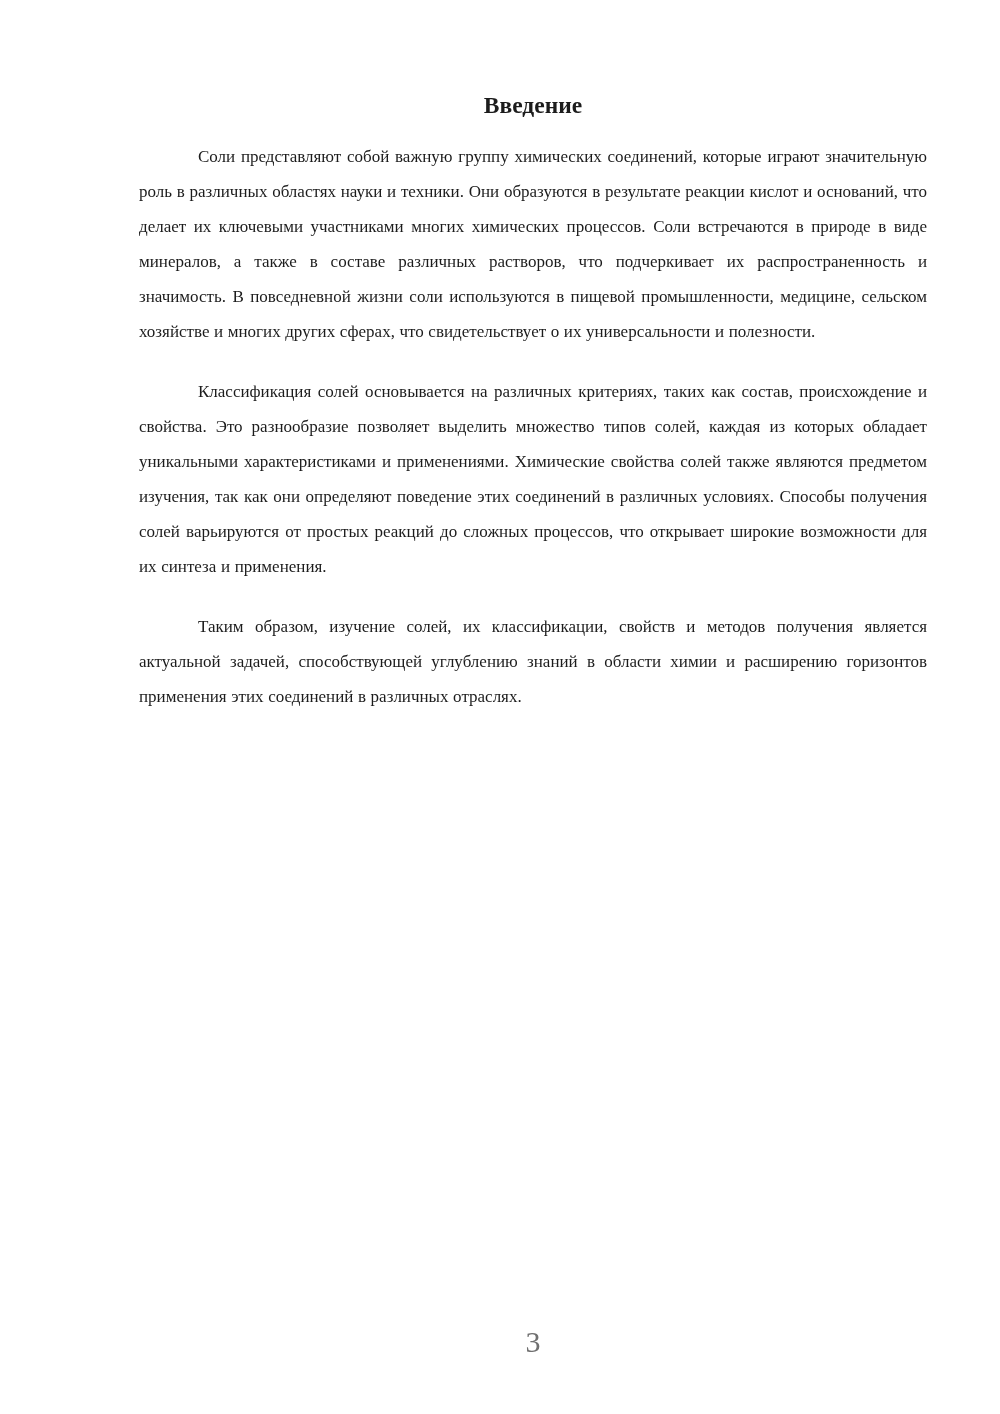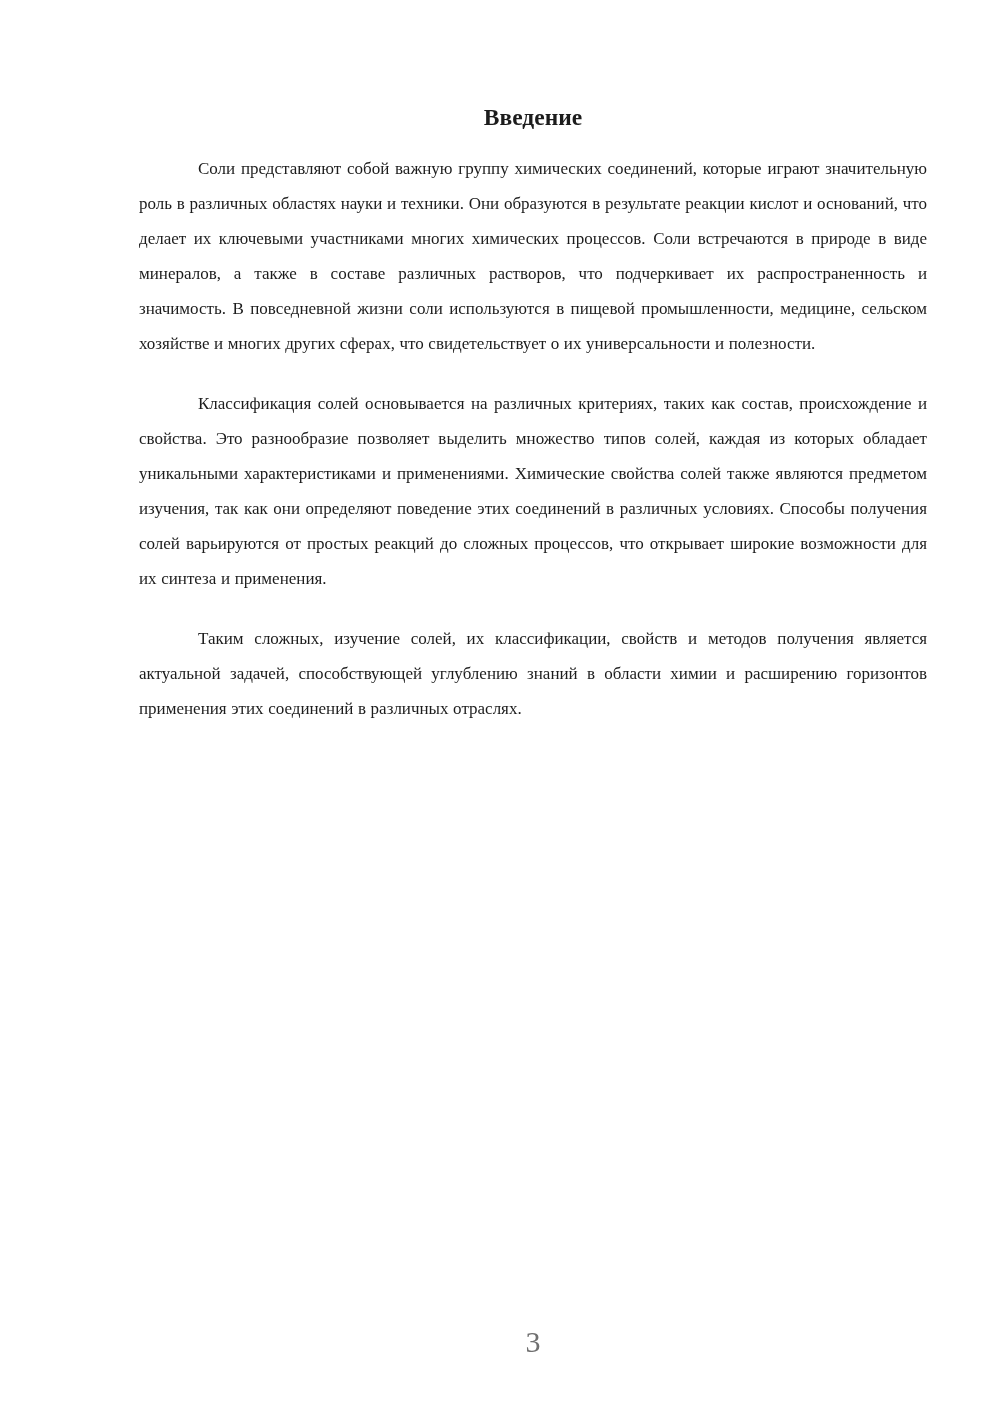--- a/index.html
+++ b/index.html
@@ -14,21 +14,20 @@
     background: #ffffff;
     font-family: "Liberation Serif", "DejaVu Serif", serif;
     color: #1c1c1c;
     overflow: hidden;
   }
   .content {
     position: absolute;
     top: 88px;
     left: 139px;
     width: 788px;
-    margin-top: 12px;
   }
   .doc-title {
     font-size: 23.5px;
     line-height: 35px;
     font-weight: bold;
     text-align: center;
     margin: 0 0 16px 0;
   }
   .para {
     font-size: 17px;
@@ -51,16 +50,16 @@
   }
 </style>
 </head>
 <body>
 
 <div class="page">
   <div class="content">
     <h1 class="doc-title">Введение</h1>
     <p class="para">Соли представляют собой важную группу химических соединений, которые играют значительную роль в различных областях науки и техники. Они образуются в результате реакции кислот и оснований, что делает их ключевыми участниками многих химических процессов. Соли встречаются в природе в виде минералов, а также в составе различных растворов, что подчеркивает их распространенность и значимость. В повседневной жизни соли используются в пищевой промышленности, медицине, сельском хозяйстве и многих других сферах, что свидетельствует о их универсальности и полезности.</p>
     <p class="para">Классификация солей основывается на различных критериях, таких как состав, происхождение и свойства. Это разнообразие позволяет выделить множество типов солей, каждая из которых обладает уникальными характеристиками и применениями. Химические свойства солей также являются предметом изучения, так как они определяют поведение этих соединений в различных условиях. Способы получения солей варьируются от простых реакций до сложных процессов, что открывает широкие возможности для их синтеза и применения.</p>
-    <p class="para">Таким сложных, изучение солей, их классификации, свойств и методов получения является актуальной задачей, способствующей углублению знаний в области химии и расширению горизонтов применения этих соединений в различных отраслях.</p>
+    <p class="para">Таким образом, изучение солей, их классификации, свойств и методов получения является актуальной задачей, способствующей углублению знаний в области химии и расширению горизонтов применения этих соединений в различных отраслях.</p>
   </div>
   <div class="page-number">3</div>
 </div>
 
 </body></html>

